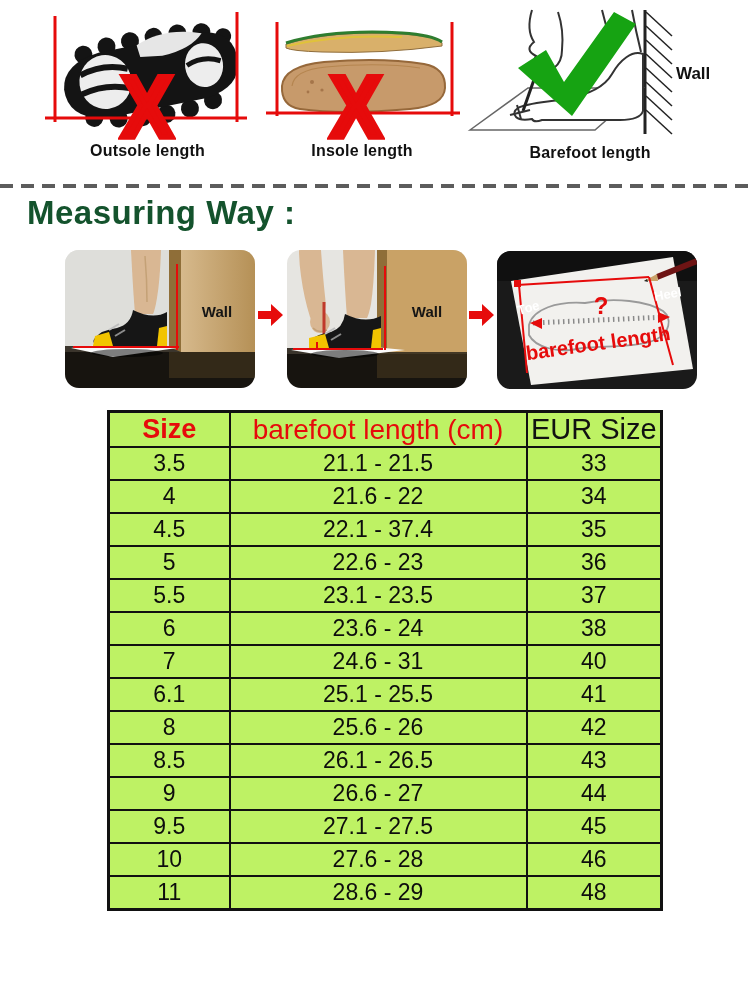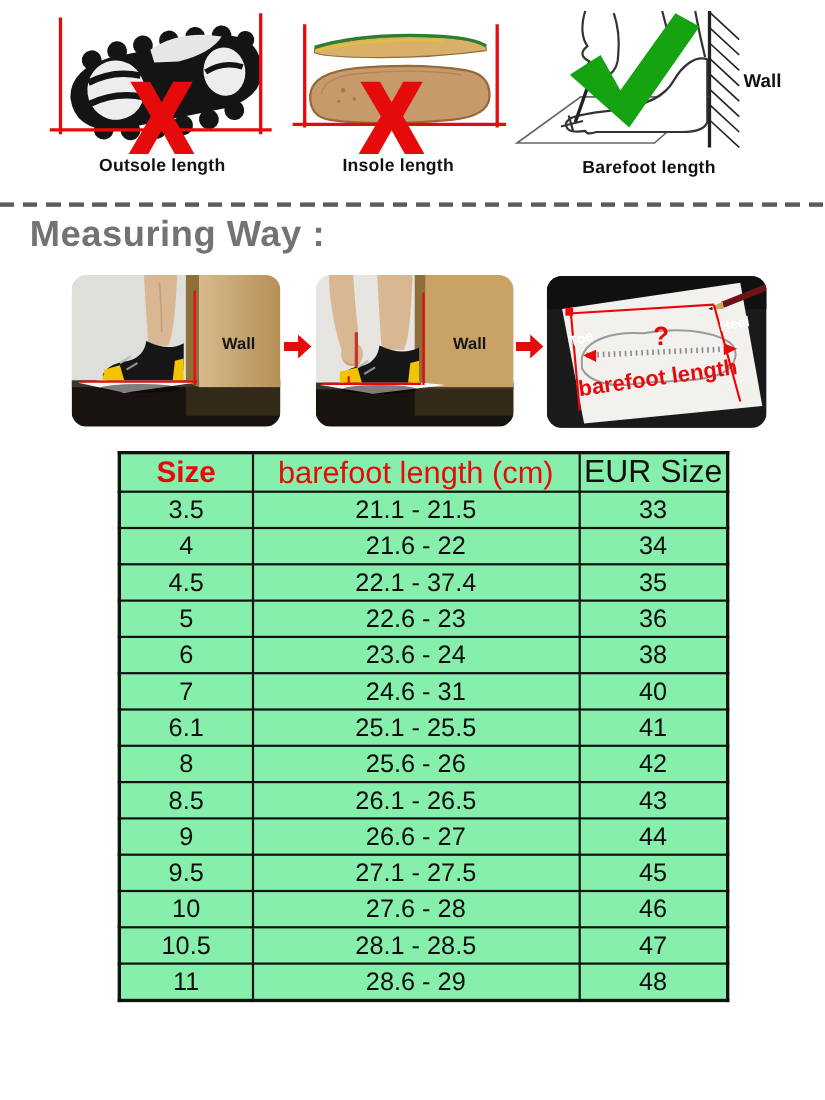--- a/index.html
+++ b/index.html
@@ -14,31 +14,31 @@
     position:absolute;color:#e60b0b;font-weight:700;font-size:78px;line-height:1;
     transform:scaleY(1.12);-webkit-text-stroke:5px #e60b0b;letter-spacing:0;
   }
 
   
   .divider{
     position:absolute;left:0;top:184px;width:750px;height:4px;
     background:repeating-linear-gradient(90deg,#5c5c5c 0 13px,transparent 13px 21px);
   }
 
-  .heading{position:absolute;left:27px;top:194px;font-size:33px;font-weight:700;color:#737373;letter-spacing:0.5px;}
+  .heading{position:absolute;left:27px;top:194px;font-size:33px;font-weight:700;color:#14532d;letter-spacing:0.5px;}
 
   
   .photo{position:absolute;border-radius:14px;overflow:hidden;}
   .photo svg{display:block;}
   .step-arrow{position:absolute;}
 
   
   .size-table{
     position:absolute;left:107px;top:410px;width:553px;
-    border-collapse:collapse;table-layout:fixed;background:#86efac;
+    border-collapse:collapse;table-layout:fixed;background:#bef264;
     border:3px solid #111;
   }
   .size-table th,.size-table td{border:2px solid #111;text-align:center;vertical-align:middle;padding:0;}
   .size-table th{height:31px;}
   .size-table td{height:31px;font-weight:400;font-size:23px;color:#0d0d0d;}
   .th-size{color:#e60b0b;font-size:27px;font-weight:700;}
   .th-bl{color:#e60b0b;font-size:28px;font-weight:400;margin-left:44px;}
   .th-eur{color:#111;font-size:29px;font-weight:400;}
 
   svg text{font-family:"Liberation Sans", sans-serif;}
@@ -264,20 +264,25 @@
           <td>4.5</td>
           <td>22.1 - 37.4</td>
           <td>35</td>
         </tr>
         <tr>
           <td>5</td>
           <td>22.6 - 23</td>
           <td>36</td>
         </tr>
         <tr>
+          <td>5.5</td>
+          <td>23.1 - 23.5</td>
+          <td>37</td>
+        </tr>
+        <tr>
           <td>6</td>
           <td>23.6 - 24</td>
           <td>38</td>
         </tr>
         <tr>
           <td>7</td>
           <td>24.6 - 31</td>
           <td>40</td>
         </tr>
         <tr>
@@ -304,25 +309,20 @@
           <td>9.5</td>
           <td>27.1 - 27.5</td>
           <td>45</td>
         </tr>
         <tr>
           <td>10</td>
           <td>27.6 - 28</td>
           <td>46</td>
         </tr>
         <tr>
-          <td>10.5</td>
-          <td>28.1 - 28.5</td>
-          <td>47</td>
-        </tr>
-        <tr>
           <td>11</td>
           <td>28.6 - 29</td>
           <td>48</td>
         </tr>
       </tbody>
   </table>
 
 </div>
 
 </body></html>

